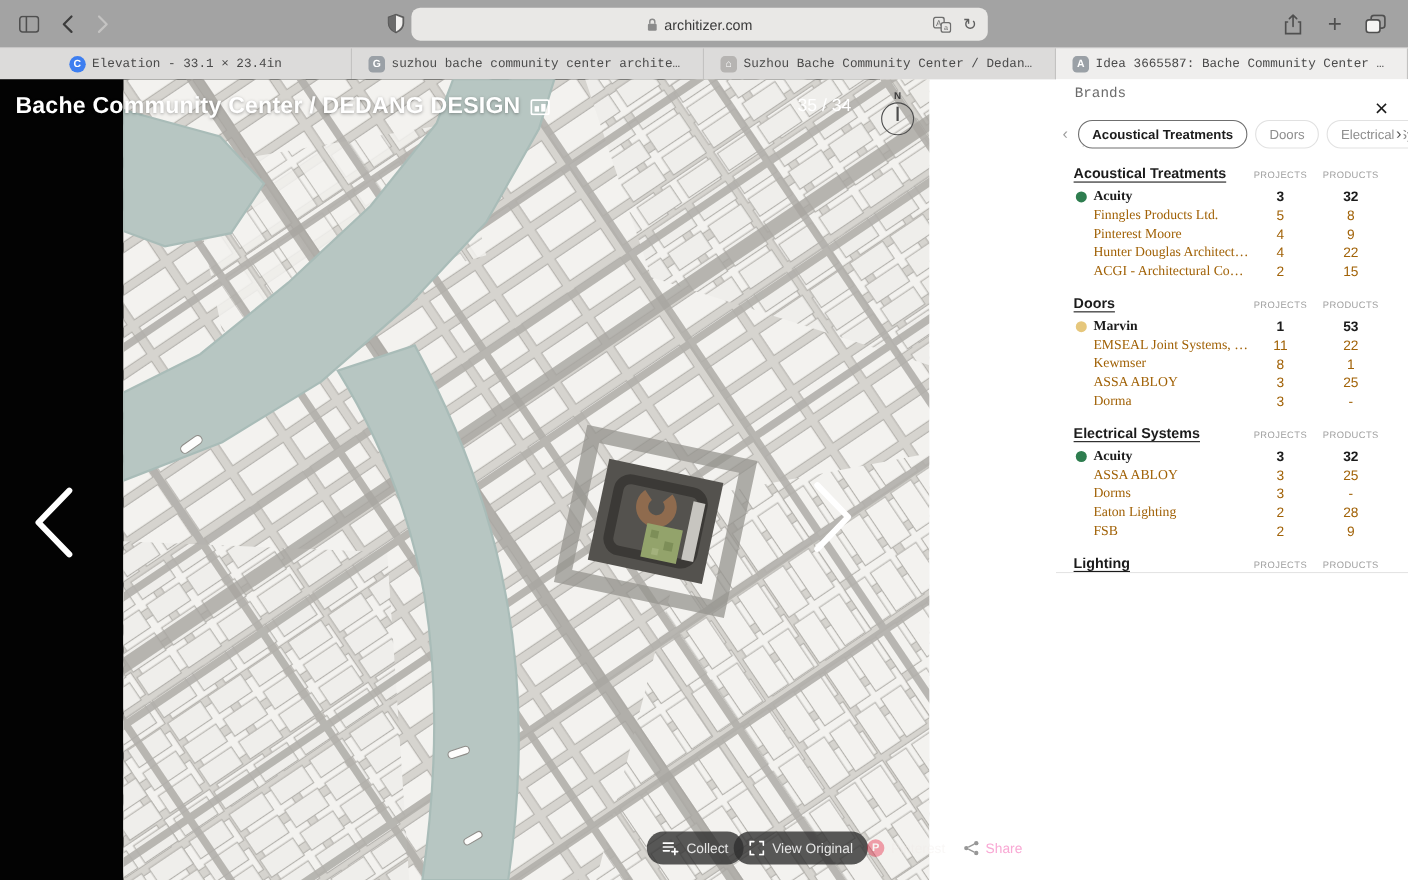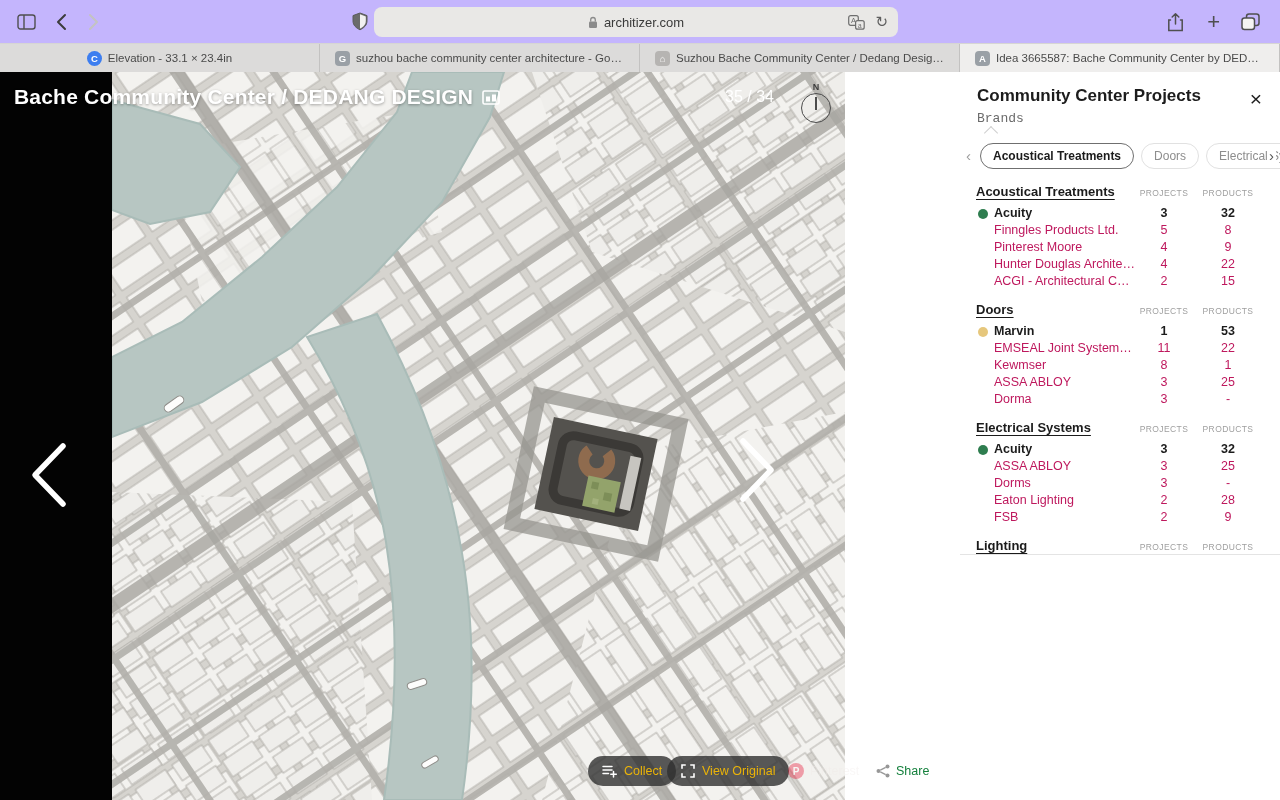--- a/index.html
+++ b/index.html
@@ -1,64 +1,64 @@
 <!DOCTYPE html>
 <html><head>
 <meta charset="utf-8">
 <style>
   * { box-sizing: border-box; margin: 0; padding: 0; }
   html,body { width:1280px; height:800px; overflow:hidden; background:#fff;
               font-family:"Liberation Sans", sans-serif; }
 
   
   .toolbar { position:absolute; top:0; left:0; width:1280px; height:44px;
-             background:#c4b5fd; border-bottom:1px solid #d6d5d4;
+             background:#a3a3a3; border-bottom:1px solid #d6d5d4;
              display:flex; align-items:center; }
   .tb-icon { display:flex; align-items:center; justify-content:center; }
   .url-field { position:absolute; left:374px; top:7px; width:524px; height:30px;
                background:#e9e8e6; border-radius:8px; display:flex; align-items:center;
                justify-content:center; font-size:13px; color:#3a3a3a; gap:6px; }
   .url-right { position:absolute; right:10px; top:0; height:30px; display:flex;
                align-items:center; gap:10px; color:#7d7d7d; }
   .reload { font-size:15px; color:#5f5f5f; }
   .tabbar { position:absolute; top:44px; left:0; width:1280px; height:28px;
             background:#d7d6d5; display:flex; }
   .tab { width:320px; height:28px; border-right:1px solid #c3c2c1; background:#dcdbda;
          display:flex; align-items:center; justify-content:center; gap:6px;
          font-size:11.5px; color:#4a4a4a; overflow:hidden; }
   .tab.active { background:#efeeed; }
-  .tab-label { max-width:268px; white-space:nowrap; overflow:hidden; text-overflow:ellipsis; }
+  .tab-label { max-width:268px; white-space:nowrap; overflow:hidden; text-overflow:ellipsis;font-family:Liberation Mono, monospace; }
   .favicon { width:15px; height:15px; border-radius:4px; flex:0 0 15px; color:#fff;
              font-size:9.5px; font-weight:bold; display:flex; align-items:center; justify-content:center; }
   .favicon.round { border-radius:50%; }
 
   
   .viewer { position:absolute; top:72px; left:0; width:800px; height:728px; background:#030303; }
   .photo { position:absolute; left:112px; top:0; width:733px; height:728px; overflow:hidden; }
   .viewer-title { position:absolute; left:14px; top:13px; z-index:5; color:#fff; font-size:21px;
                   font-weight:bold; display:flex; align-items:center; gap:9px;
                   text-shadow:0 1px 3px rgba(0,0,0,.35); letter-spacing:.2px; }
   .counter { position:absolute; right:26px; top:16px; z-index:5; color:#fff; font-size:16px; }
   .compass { position:absolute; left:799px; top:10px; z-index:5; width:34px; text-align:center; }
   .compass .n { font-size:9px; color:#3c3c3c; font-weight:bold; }
   .compass .dial { width:30px; height:30px; margin:1px auto 0; border:1.5px solid #4c4c4c;
                    border-radius:50%; position:relative; }
   .compass .needle { position:absolute; left:13px; top:3px; width:1.5px; height:13px; background:#4c4c4c; }
   .nav { position:absolute; z-index:5; cursor:pointer; }
   .nav.left { left:30px; top:370px; }
   .nav.right { right:24px; top:365px; }
   .pill { position:absolute; z-index:6; height:30px; border-radius:16px;
-          background:rgba(48,48,48,.8); color:#eab308; font-size:12.5px;
+          background:rgba(48,48,48,.8); color:#e5e5e5; font-size:12.5px;
           display:flex; align-items:center; gap:7px; padding:0 14px; cursor:pointer; }
   .ghost-btn { position:absolute; z-index:6; height:28px; display:flex; align-items:center;
                gap:6px; font-size:12.5px; cursor:pointer; }
   .pinterest { opacity:.35; color:#efe9e6; }
   .pin-badge { width:16px; height:16px; border-radius:50%; background:#e60023; color:#fff;
                font-size:10px; font-weight:bold; display:flex; align-items:center; justify-content:center; }
-  .share-btn { color:#15803d; }
+  .share-btn { color:#f9a8d4; }
 
   
   .sidebar { position:absolute; top:72px; left:960px; width:320px; height:728px; background:#fff; }
   .sb-title { padding:14px 40px 0 17px; font-size:17px; font-weight:bold; color:#1c1c1c; }
   .sb-subtitle { padding:5px 17px 0; font-size:13px; color:#6b6b6b;font-family:Liberation Mono, monospace; }
   .sb-close { position:absolute; right:15px; top:13px; font-size:21px; color:#1c1c1c;
               line-height:1; cursor:pointer; padding:3px; }
   .popover-caret { position:absolute; left:26px; top:56px; width:10px; height:10px; background:#fff;
                    border-left:1px solid #cfcfcf; border-top:1px solid #cfcfcf; transform:rotate(45deg); }
   .chips { position:relative; margin-top:14px; height:32px; display:flex; align-items:center;
@@ -72,23 +72,23 @@
   .chips-chevron.right { right:4px; color:#555; }
   .brand-list { margin-top:8px; padding:4px 16px 0; height:375px; overflow:hidden;
                 border-bottom:1px solid #e4e4e4; }
   .section { margin-top:13px; }
   .section:first-child { margin-top:0; }
   .sec-head { display:grid; grid-template-columns:1fr 56px 72px; align-items:end; margin-bottom:5px; }
   .sec-name { font-size:13px; font-weight:bold; color:#1b1b1b; text-decoration:underline;
               text-underline-offset:3px; }
   .col-h { font-size:8.5px; color:#9f9f9f; letter-spacing:.4px; text-align:center; padding-bottom:1px; }
   .brow { display:grid; grid-template-columns:1fr 56px 72px; height:17px; align-items:center;
-          font-size:12.5px; color:#be185d; cursor:pointer; }
+          font-size:12.5px; color:#a16207; cursor:pointer; }
   .brow .bname { position:relative; padding-left:18px; white-space:nowrap; overflow:hidden;
-                 text-overflow:ellipsis; }
+                 text-overflow:ellipsis;font-family:Liberation Serif, serif; }
   .brow .num { text-align:center; }
   .brow.featured { color:#1c1c1c; font-weight:bold; }
   .brand-dot { position:absolute; left:2px; top:3px; width:10px; height:10px; border-radius:50%; }
   svg { display:block; }
 </style>
 </head>
 <body>
 
 <div class="toolbar">
   <span class="tb-icon" style="margin-left:17px">
@@ -302,21 +302,20 @@
           <circle cx="2.5" cy="7" r="2" fill="#979797"></circle>
           <circle cx="11.5" cy="11.5" r="2" fill="#979797"></circle>
           <path d="M4.3 6.1l5.4-2.7M4.3 7.9l5.4 2.7" stroke="#979797" stroke-width="1.3"></path>
         </svg>
     </span>
     <span>Share</span>
   </div>
 </div>
 
 <div class="sidebar">
-  <div class="sb-title">Community Center Projects</div>
   <div class="sb-subtitle">Brands</div>
   <div class="sb-close">×</div>
   <div class="popover-caret"></div>
 
   <div class="chips">
     <span class="chips-chevron left">‹</span>
     <span class="chip selected"><span>Acoustical Treatments</span></span>
       <span class="chip"><span>Doors</span></span>
       <span class="chip"><span>Electrical Systems</span></span>
     <span class="chips-chevron right">›</span>

